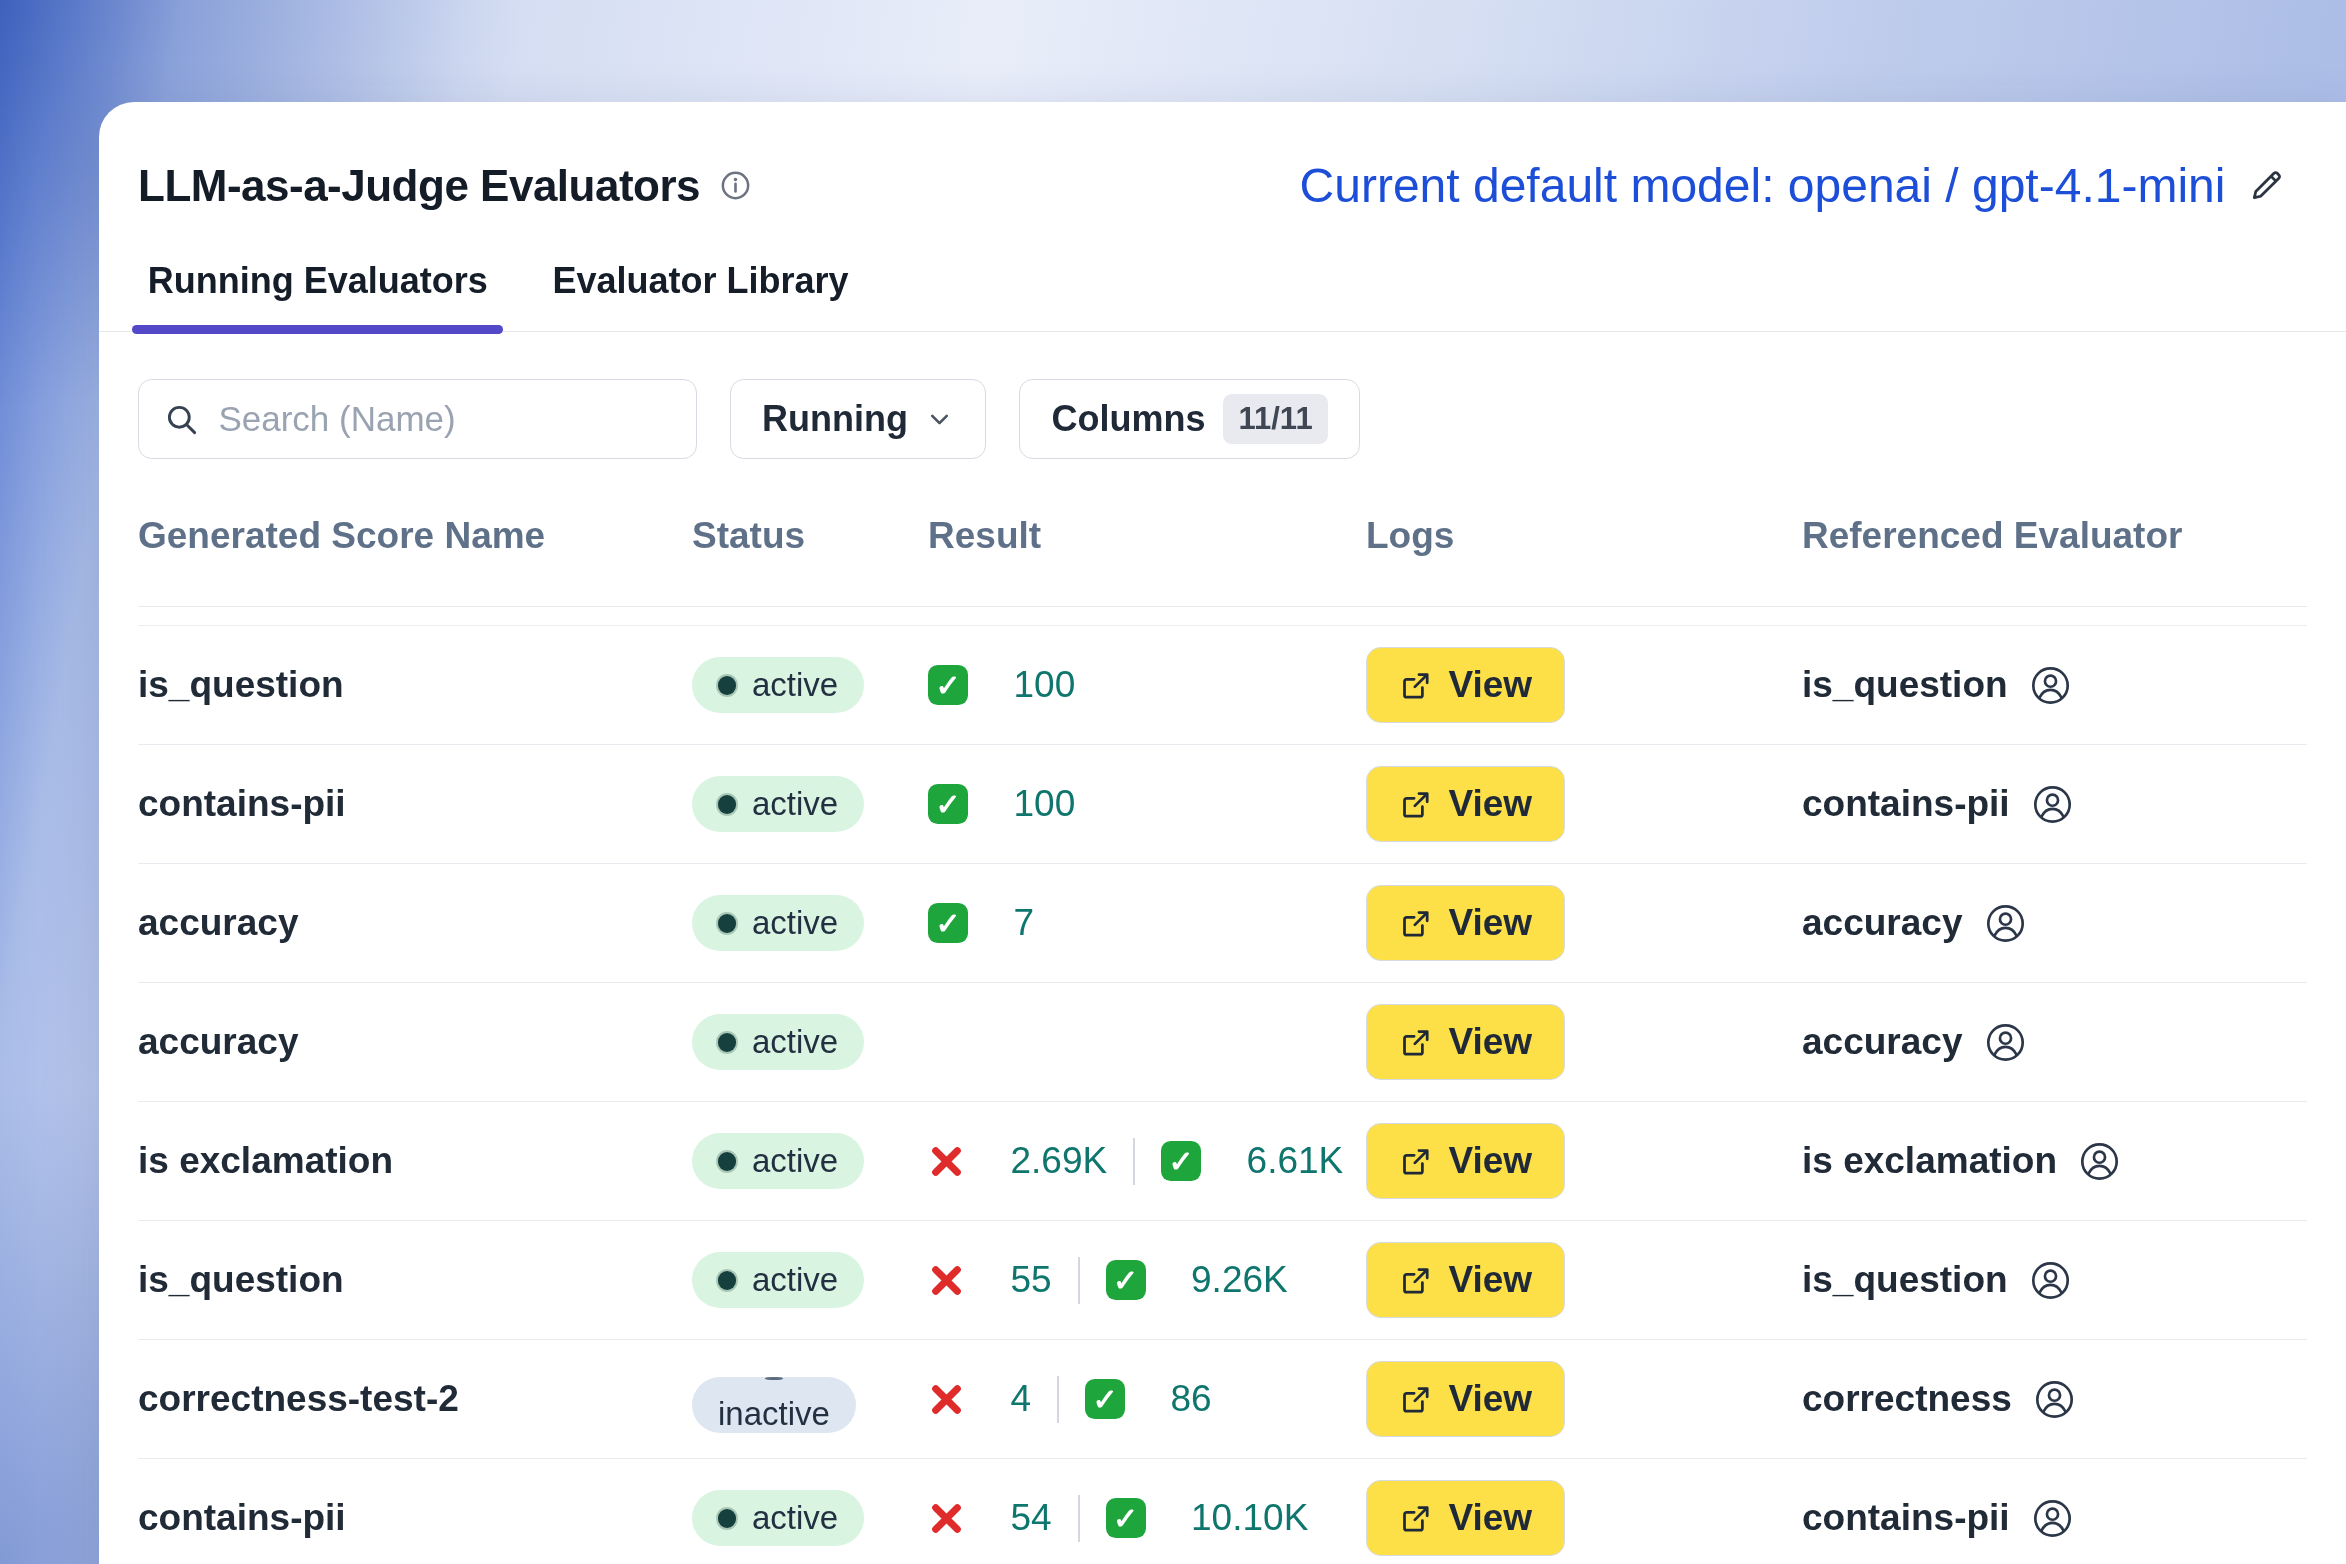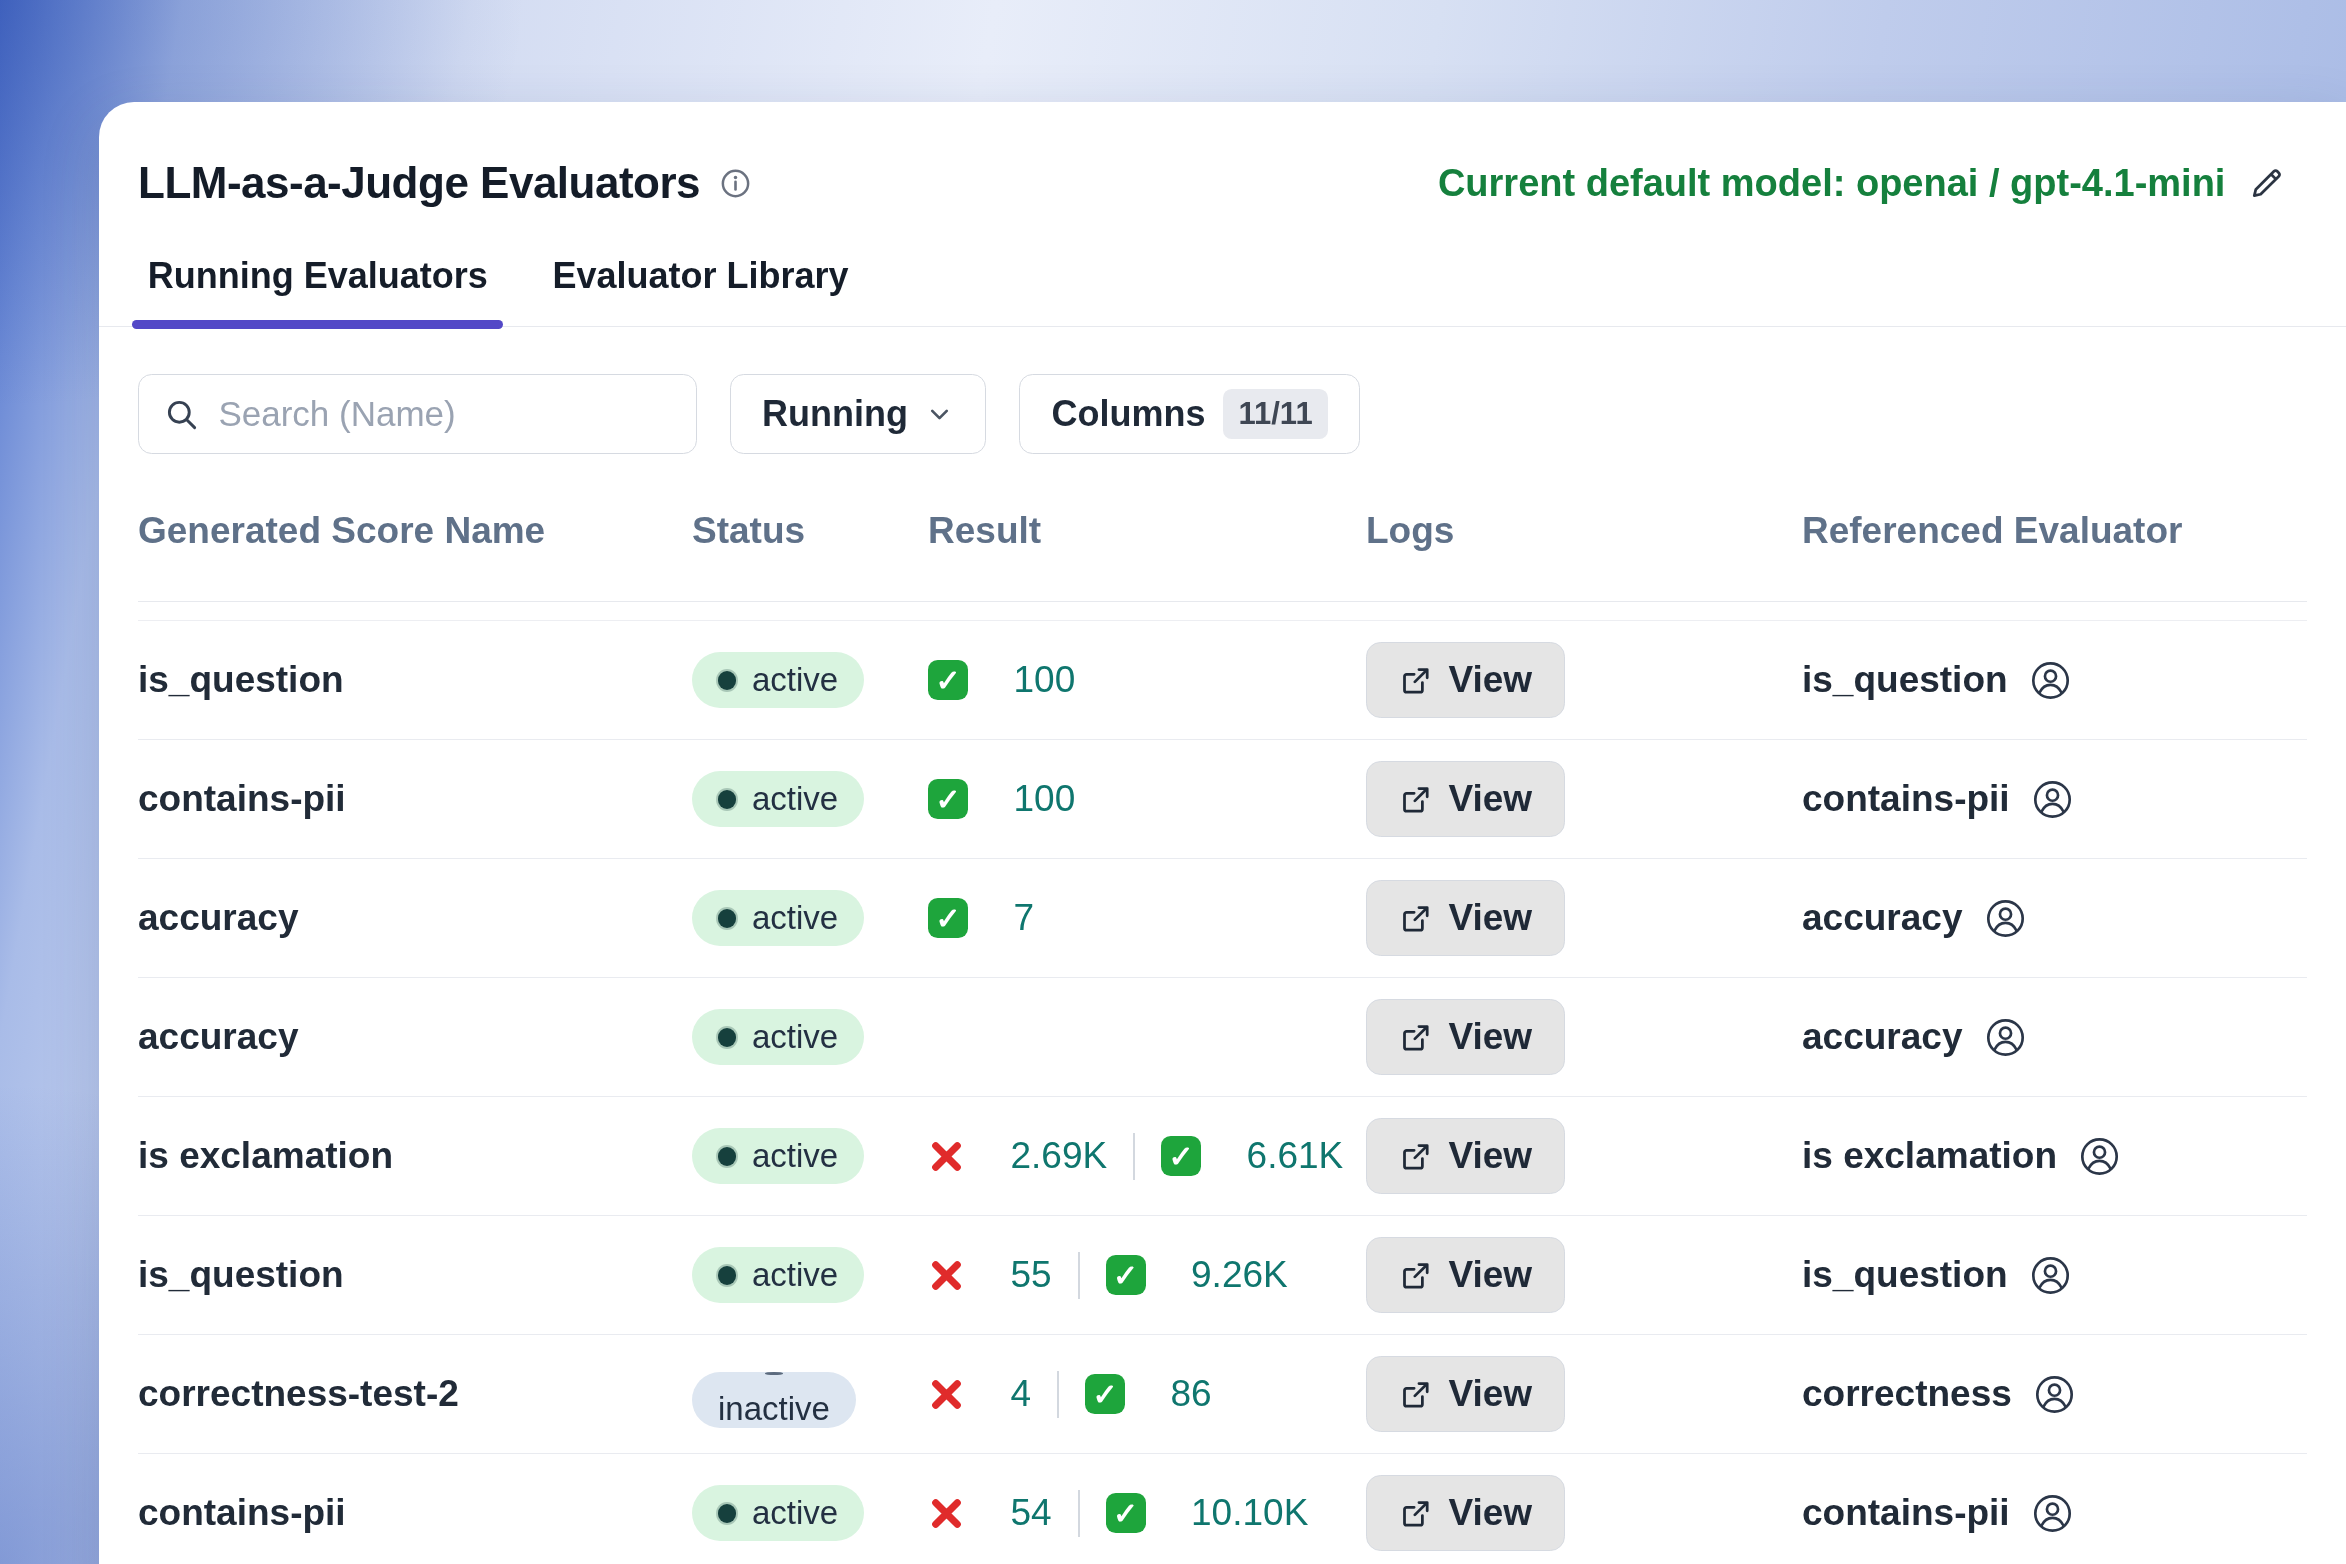--- a/index.html
+++ b/index.html
@@ -15,21 +15,21 @@
     position:absolute; left:99px; top:102px; right:0; bottom:-39px;
     background:#ffffff; border-radius:35px 0 0 0;
     box-shadow:0 19.4px 58px rgba(30,50,110,0.18);
     padding:0 39px;
   }
   .card-header { display:flex; justify-content:space-between; align-items:center; padding-top:56px; }
   .title-wrap { display:flex; align-items:center; gap:19.4px; }
   h1 { font-size:44px; font-weight:700; color:#141c28; letter-spacing:-0.5px; }
   .info-icon { width:33px; height:33px; color:#6b7280; cursor:pointer; }
   .model-line { display:flex; align-items:center; gap:21.3px; margin-right:21.3px; }
-  .model-text { font-size:38px; font-weight:700; color:#15803d; }
+  .model-text { font-size:48px; font-weight:400; color:#1d4ed8; }
   .pencil-icon { width:39px; height:39px; color:#2b3442; cursor:pointer; }
 
   .tabs { display:flex; gap:49px; margin:47px -39px 0; padding:0 41px; border-bottom:1.9px solid #e7e9ee; }
   .tab { font-size:36px; font-weight:600; color:#151d29; padding:0 7.8px 29px; position:relative; cursor:pointer; background:none; border:none; font-family:inherit; }
   .tab.active::after { content:""; position:absolute; left:-7.8px; right:-7.8px; bottom:-2.9px; height:8.7px; border-radius:5.8px; background:#5348c7; }
 
   .controls { display:flex; align-items:center; gap:33px; margin-top:47px; height:80px; }
   .search-box { display:flex; align-items:center; gap:19.4px; width:559px; height:80px; border:1.9px solid #d6dae1; border-radius:13.6px; padding:0 25px; background:#fff; }
   .search-icon { width:35px; height:35px; color:#364152; flex:none; }
   .search-box input { border:none; outline:none; font-size:35px; font-family:inherit; color:#1f2937; width:100%; background:transparent; }
@@ -52,21 +52,21 @@
   .pill.inactive { background:#dde6f1;flex-direction:column; }
   .pill.inactive .dot { background:#5c6b7e; }
 
   .result-cell { display:flex; align-items:center; }
   .res-group { display:inline-flex; align-items:center; gap:15.5px; }
   .check-icon { width:40px; height:40px; border-radius:9.7px; background:#1ea53c; color:#fff; font-size:30px; font-weight:700; display:inline-flex; align-items:center; justify-content:center; flex:none; }
   .x-icon { width:37px; height:37px; flex:none; }
   .res-num { font-size:37px; font-weight:400; color:#0f766e;margin-left:30px; }
   .res-sep { width:1.9px; height:47px; background:#d3d8df; margin:0 26px; }
 
-  .view-btn { display:inline-flex; align-items:center; gap:16.5px; height:76px; padding:0 32px; border:1.9px solid #d6dae1; border-radius:14.6px; background:#e5e5e5; font-size:37px; font-weight:600; color:#1f2937; font-family:inherit; cursor:pointer; }
+  .view-btn { display:inline-flex; align-items:center; gap:16.5px; height:76px; padding:0 32px; border:1.9px solid #d6dae1; border-radius:14.6px; background:#fde047; font-size:37px; font-weight:600; color:#1f2937; font-family:inherit; cursor:pointer; }
   .ext-icon { width:33px; height:33px; color:#1f2937; flex:none; }
 
   .ref-cell { display:flex; align-items:center; gap:21.3px; }
   .ref-name { font-size:37px; font-weight:700; color:#212b38; }
   .person-icon { width:43px; height:43px; color:#2b3648; flex:none; }
 </style>
 </head>
 <body>
 
 <div class="viewport">

